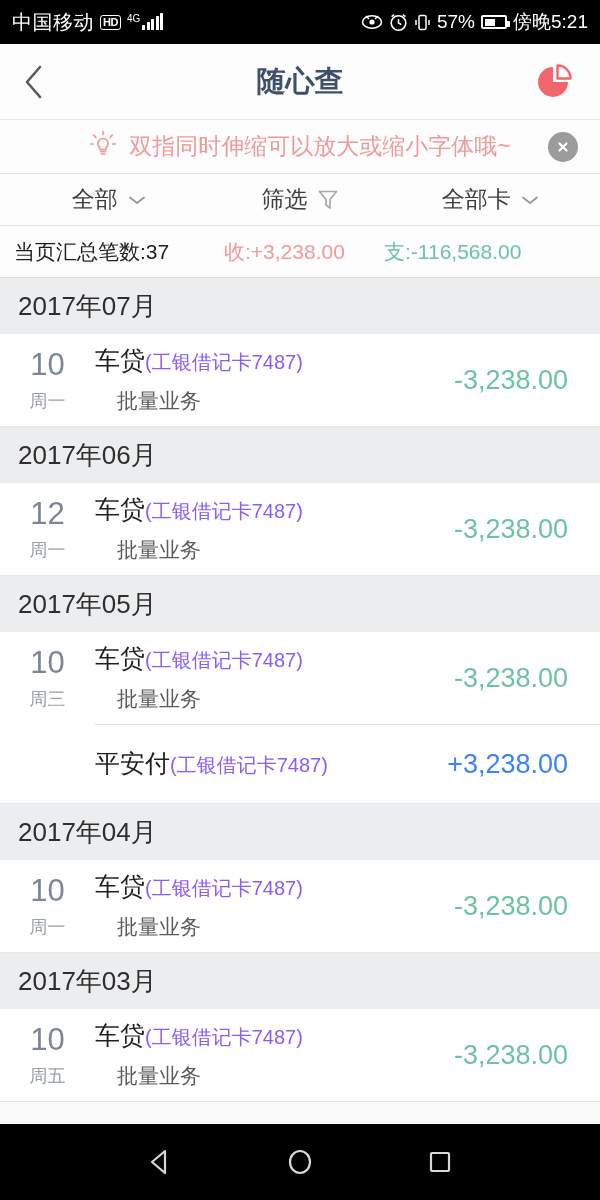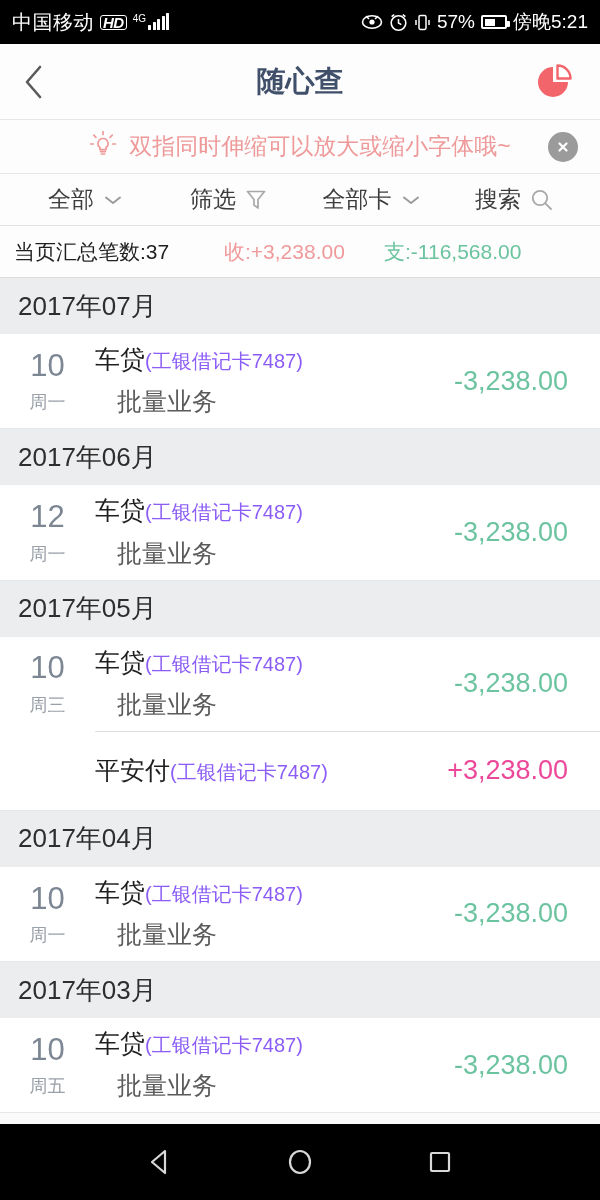--- a/index.html
+++ b/index.html
@@ -13,22 +13,22 @@
 
   
   .statusbar {
     height:44px; background:#000; color:#fff;
     display:flex; align-items:center; justify-content:space-between;
     padding:0 12px; font-size:19px; flex:0 0 44px;
   }
   .sb-left, .sb-right { display:flex; align-items:center; gap:6px; }
   .carrier { font-size:20px; letter-spacing:.5px; }
   .hd-badge {
-    border:1.6px solid #fff; border-radius:3px; font-size:15px;
-    padding:0 2px; line-height:13px; font-weight:bold; letter-spacing:-.5px;font-style:italic;
+    border:1.6px solid #fff; border-radius:3px; font-size:11px;
+    padding:0 2px; line-height:13px; font-weight:bold; letter-spacing:-.5px;
   }
   .net-wrap { display:flex; align-items:flex-end; gap:1px; }
   .net-label { font-size:10px; line-height:10px; position:relative; top:-6px; margin-right:1px; }
   .bars { display:flex; align-items:flex-end; gap:1.5px; height:16px; }
   .bars i { display:block; width:3px; background:#fff; border-radius:.5px; }
   .bars i:nth-child(1){height:5px}
   .bars i:nth-child(2){height:8px}
   .bars i:nth-child(3){height:11px}
   .bars i:nth-child(4){height:14px}
   .bars i:nth-child(5){height:17px}
@@ -104,27 +104,27 @@
   .txn-row.sub { min-height:78px; }
   .date-col {
     width:95px; flex:0 0 95px; display:flex; flex-direction:column;
     align-items:center; justify-content:center; padding-top:2px;
   }
   .day { font-size:31px; color:#7d8794; line-height:1.05; }
   .weekday { font-size:18px; color:#9aa1a9; margin-top:8px; }
   .body-col { flex:1 1 auto; display:flex; flex-direction:column; justify-content:center; padding-right:6px; }
   .txn-title { font-size:25px; color:#1f1f1f; line-height:1.25; }
   .txn-title .paren { font-size:20px; color:#8b5cf6; }
-  .txn-sub { font-size:25px; color:#5b5b5b; margin-top:10px; margin-left:22px; }
+  .txn-sub { font-size:21px; color:#5b5b5b; margin-top:10px; margin-left:22px; }
   .amt-col {
     width:190px; flex:0 0 190px; display:flex; align-items:center;
     justify-content:flex-end; padding-right:32px; font-size:27px;
   }
   .amt.neg { color:#6cc3a0; }
-  .amt.pos { color:#ec4899; }
+  .amt.pos { color:#3b82f6; }
   .inner-divider { height:1px; background:#dddfe1; margin-left:95px; }
 
   
   .navbar {
     height:76px; flex:0 0 76px; background:#000;
     display:flex; align-items:center; justify-content:space-around;
     padding:0 90px;
   }
   .nav-btn { width:56px; height:56px; display:flex; align-items:center; justify-content:center; }
 </style>
@@ -220,27 +220,20 @@
       <svg width="22" height="24" viewBox="0 0 22 24">
           <path d="M2.5 3.5 L19.5 3.5 L13 11.5 L13 20 L9 17 L9 11.5 Z" fill="none" stroke="#a8a8a8" stroke-width="1.7" stroke-linejoin="round"></path>
         </svg>
     </div>
     <div class="filter-item">
       <span>全部卡</span>
       <svg width="20" height="12" viewBox="0 0 20 12">
           <path d="M3 3.5 L10 9 L17 3.5" fill="none" stroke="#9a9a9a" stroke-width="1.9" stroke-linecap="round" stroke-linejoin="round"></path>
         </svg>
     </div>
-    <div class="filter-item">
-      <span>搜索</span>
-      <svg width="24" height="24" viewBox="0 0 24 24">
-          <circle cx="10" cy="10" r="7.2" fill="none" stroke="#a8a8a8" stroke-width="1.8"></circle>
-          <path d="M15.3 15.3 L21 21" stroke="#a8a8a8" stroke-width="1.8" stroke-linecap="round"></path>
-        </svg>
-    </div>
   </div>
 
   <div class="summary">
     <span class="sum-count">当页汇总笔数:37</span>
     <span class="sum-in">收:+3,238.00</span>
     <span class="sum-out">支:-116,568.00</span>
   </div>
 
   <div class="list" id="list">
       <div class="month-head">2017年07月</div>

